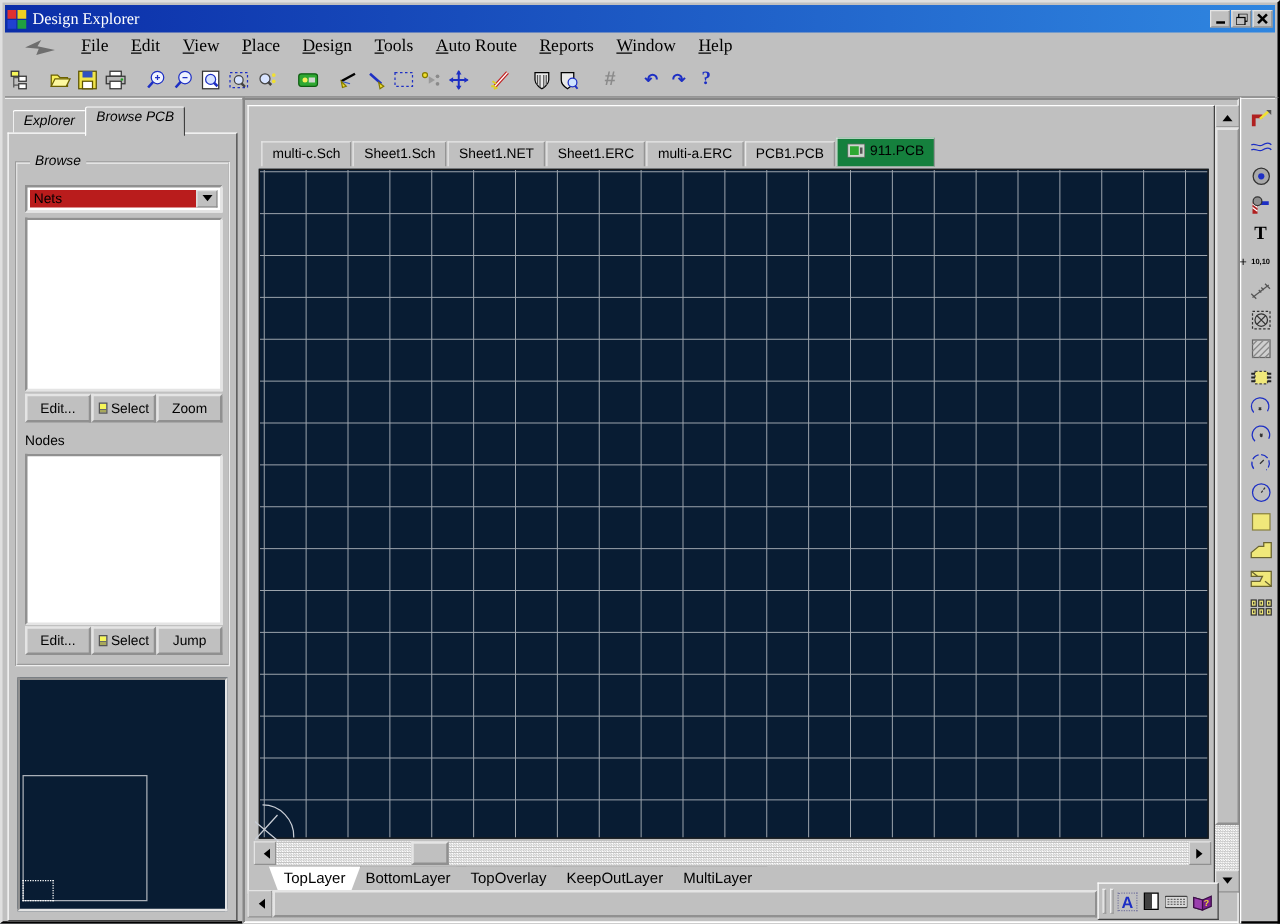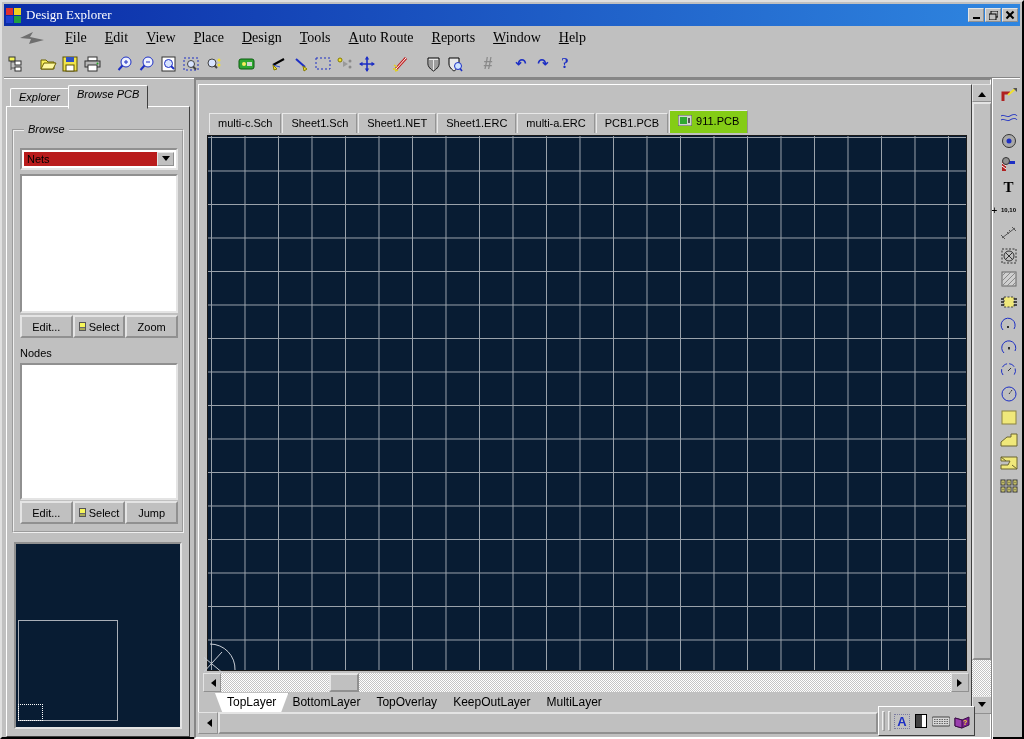--- a/index.html
+++ b/index.html
@@ -68,21 +68,21 @@
 
   
   #mdi-frame { position:absolute; left:192px; top:76px; width:798px; height:661px;
                border:2px solid; border-color:#868686 #fff #fff #868686; background:#c0c0c0; }
   #docwin { position:absolute; left:196px; top:82px; width:774px; height:632px;
             background:#c0c0c0; border:1px solid; border-color:#fff #404040 #404040 #fff; overflow:hidden; }
   #doc-titlebar { left:1px; top:1px; right:1px; height:21px; }
   #doc-tabs { position:absolute; left:2px; top:24px; right:0; height:24px; display:flex; align-items:flex-end; padding-left:8px; }
   .dtab { height:20px; padding:3px 8px 0; background:#c0c0c0; border:1px outset #e8e8e8; border-bottom:none;
           font-size:11px; white-space:nowrap; margin-right:1px; }
-  .dtab.active { height:23px; padding-top:4px; background:#84cc16; display:flex; gap:4px; align-items:flex-start; }
+  .dtab.active { height:23px; padding-top:4px; background:#15803d; display:flex; gap:4px; align-items:flex-start; }
 
   #editor { position:absolute; left:8px; top:50px; width:760px; height:536px;
             background-color:#081c33; border:1px solid #1a1a1a;
             background-image:
               linear-gradient(to right, #9ba3ac 1px, transparent 1px),
               linear-gradient(to bottom, #9ba3ac 1px, transparent 1px);
             background-size:33.5px 33.5px; background-position:3px 1px; }
   #origin-marker { position:absolute; left:-4px; bottom:-6px; }
 
   #ed-hscroll { position:absolute; left:4px; top:588px; width:766px; height:19px; display:flex; }

